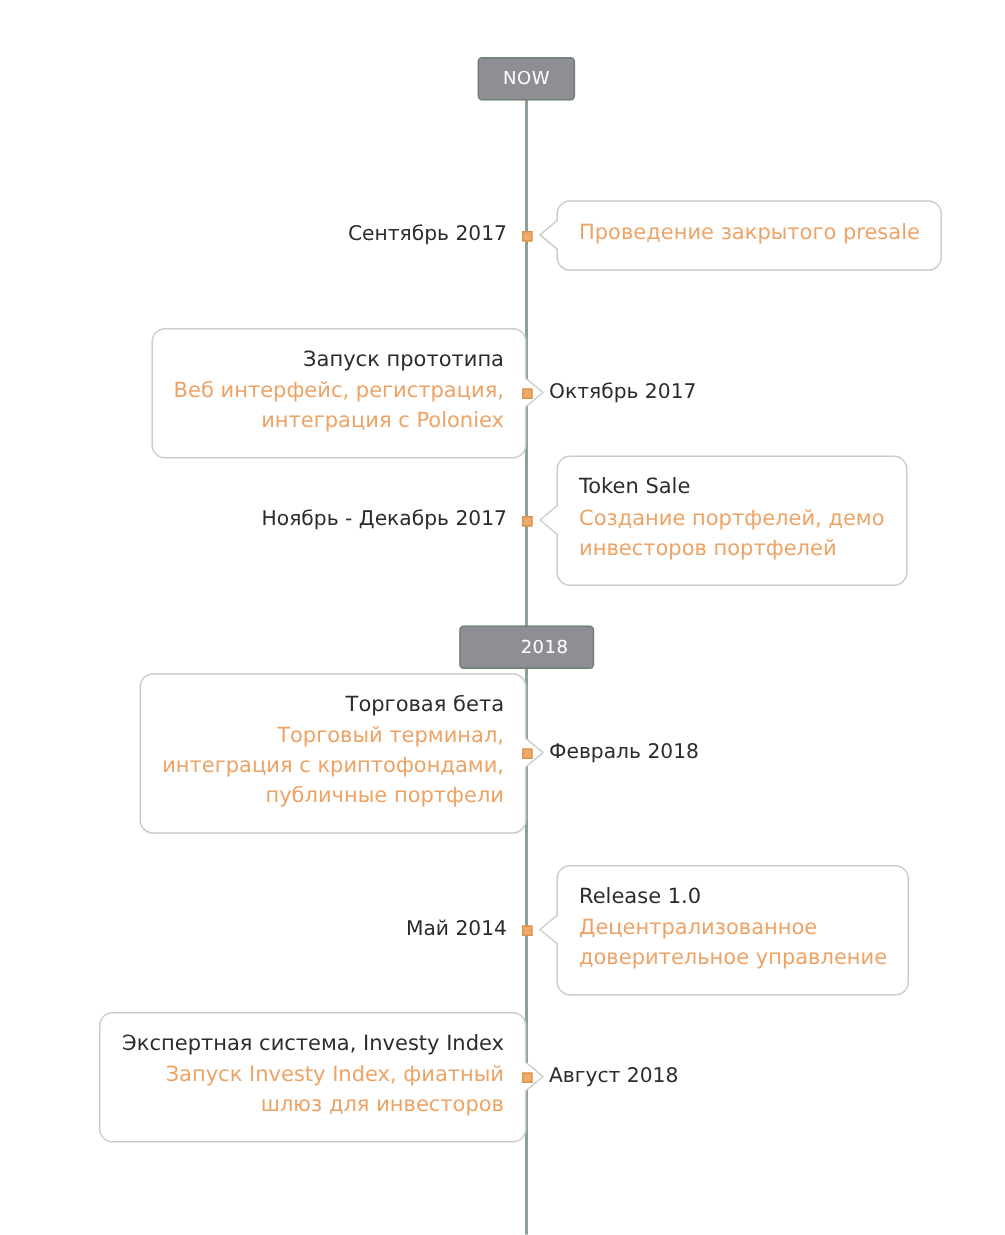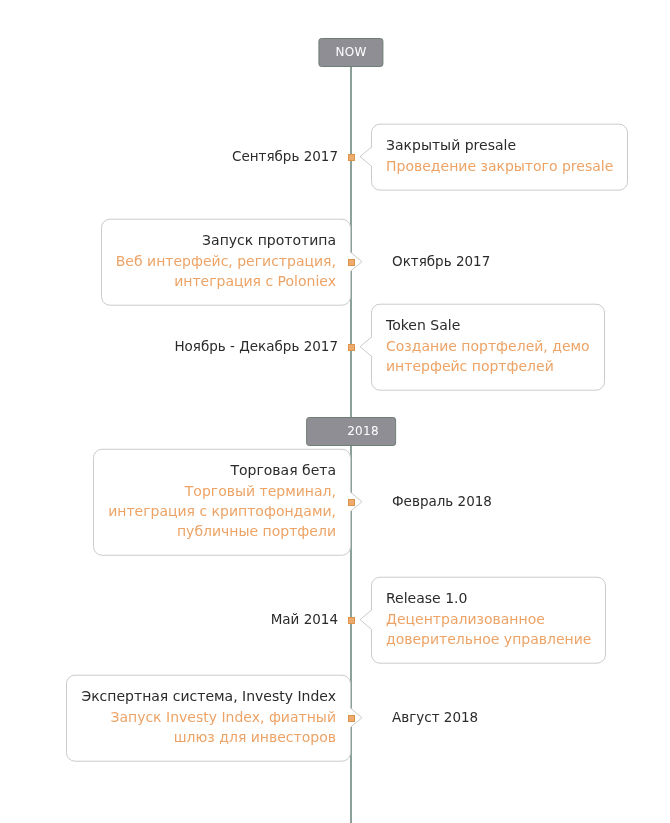--- a/index.html
+++ b/index.html
@@ -70,21 +70,21 @@
   
   .date {
     position: absolute;
     font-size: 13.5px;
     color: #2b2b2b;
     line-height: 1;
     white-space: nowrap;
     transform: translateY(-50%);
   }
   .date-left  { right: 332px; }
-  .date-right { left: 366px;  text-align: left; margin-left: 26px;  }
+  .date-right { left: 366px;  text-align: left;  }
 
   
   .card {
     position: absolute;
     box-sizing: border-box;
     background: #ffffff;
     border: 1px solid #c9ccc9;
     border-radius: 9px;
     padding: 11px 14px 13px 14px;
     transform: translateY(-50%);
@@ -133,21 +133,20 @@
 <div id="milestones">
     <div class="row" style="top: 157px;">
       <div class="marker"></div>
       <div class="date date-left">Сентябрь 2017</div>
       <div class="card card-right">
         <div class="notch notch-left">
           <svg width="13" height="22" viewBox="0 0 13 22">
             <path d="M13,1 L1,11 L13,21" fill="#ffffff" stroke="#c9ccc9" stroke-width="1" stroke-linejoin="round" stroke-linecap="round"></path>
           </svg>
         </div>
-        <div class="card-title">Закрытый presale</div>
         <div class="card-desc">
           <div>Проведение закрытого presale</div>
         </div>
       </div>
     </div>
     <div class="row" style="top: 262px;">
       <div class="marker"></div>
       <div class="date date-right">Октябрь 2017</div>
       <div class="card card-left" style="right: 319px;">
         <div class="notch notch-right">
@@ -167,21 +166,21 @@
       <div class="date date-left">Ноябрь - Декабрь 2017</div>
       <div class="card card-right">
         <div class="notch notch-left">
           <svg width="13" height="22" viewBox="0 0 13 22">
             <path d="M13,1 L1,11 L13,21" fill="#ffffff" stroke="#c9ccc9" stroke-width="1" stroke-linejoin="round" stroke-linecap="round"></path>
           </svg>
         </div>
         <div class="card-title">Token Sale</div>
         <div class="card-desc">
           <div>Создание портфелей, демо</div>
-          <div>интерфейс портфелей</div>
+          <div>инвесторов портфелей</div>
         </div>
       </div>
     </div>
     <div class="row" style="top: 502px;">
       <div class="marker"></div>
       <div class="date date-right">Февраль 2018</div>
       <div class="card card-left" style="right: 319px;">
         <div class="notch notch-right">
           <svg width="13" height="22" viewBox="0 0 13 22">
             <path d="M0,1 L12,11 L0,21" fill="#ffffff" stroke="#c9ccc9" stroke-width="1" stroke-linejoin="round" stroke-linecap="round"></path>

